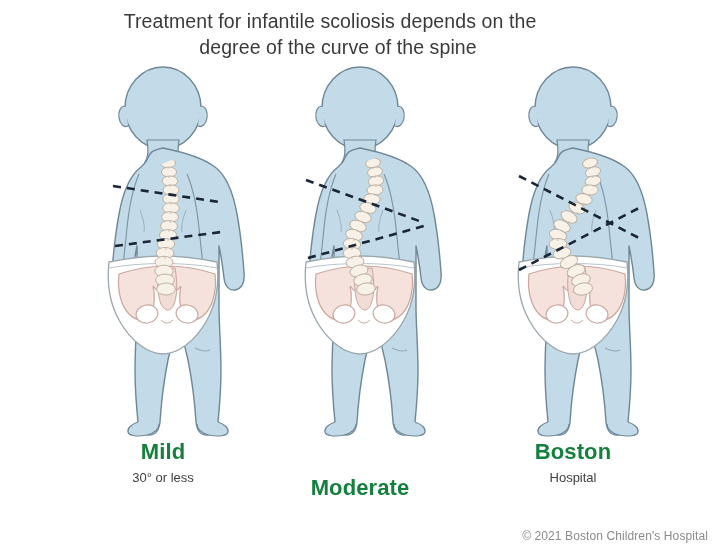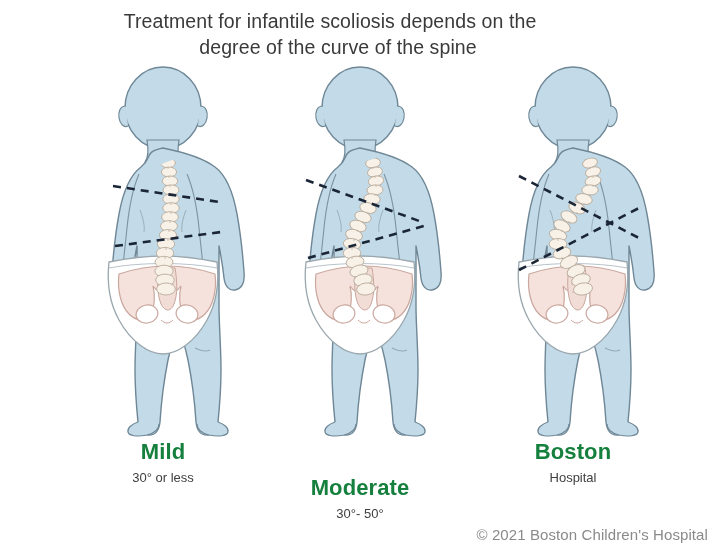--- a/index.html
+++ b/index.html
@@ -62,21 +62,21 @@
     font-size:13px;
     font-weight:400;
     line-height:24px;
     color:#404040;
   }
 
   
   .copyright{
     position:absolute;
     right:12px;bottom:8px;
-    font-size:15px;
+    font-size:12px;
     color:#8a8a8a;
     letter-spacing:0.1px;
     font-weight:400;
   }
 </style>
 </head>
 <body>
 
 <div id="stage">
 
@@ -464,21 +464,20 @@
     </svg>
   </div>
 
   <div class="caption" id="cap-mild">
     <div class="cap-name">Mild</div>
     <div class="cap-line">30° or less</div>
   </div>
 
   <div class="caption" id="cap-moderate">
     <div class="cap-name">Moderate</div>
-    <div class="cap-line">30°- 50°</div>
   </div>
 
   <div class="caption" id="cap-severe">
     <div class="cap-name">Boston</div>
     <div class="cap-line">Hospital</div>
   </div>
 
   <div class="copyright">© 2021 Boston Children's Hospital</div>
 
 </div>

